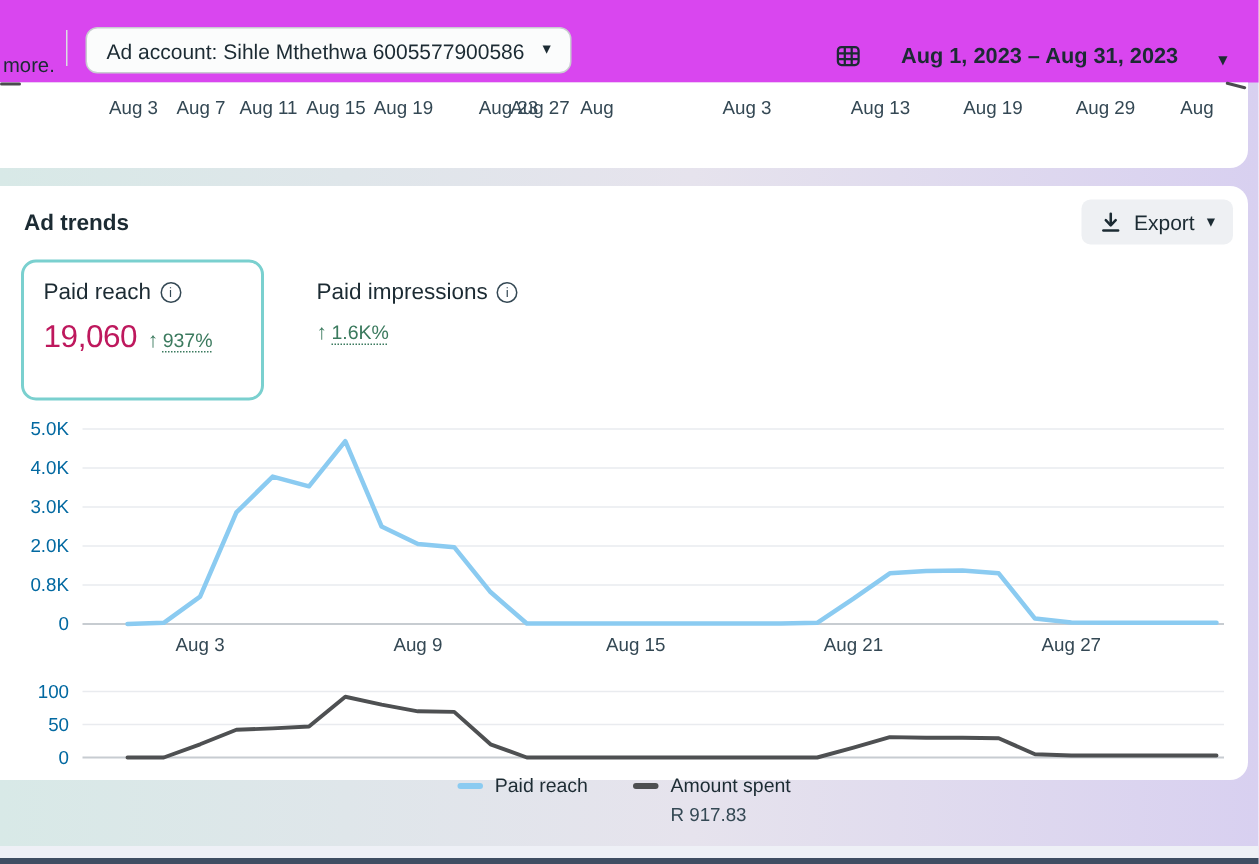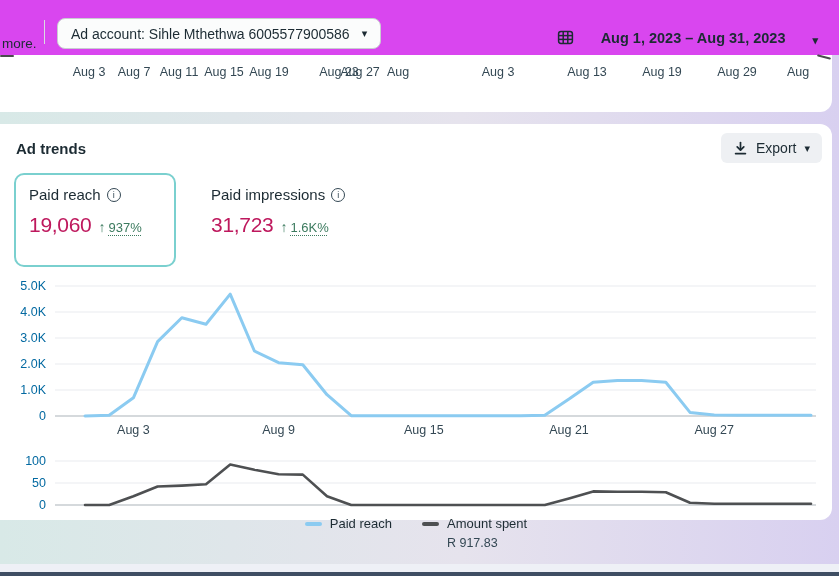--- a/index.html
+++ b/index.html
@@ -143,21 +143,20 @@
         <span class="metric-change up-arrow"><span class="pct">937%</span></span>
       </div>
     </div>
 
     <div class="metric-card plain">
       <div class="metric-label-row">
         <span>Paid impressions</span>
         <span class="info-icon">i</span>
       </div>
       <div class="metric-value-row">
-        <span class="metric-value">31,723</span>
         <span class="metric-change up-arrow"><span class="pct">1.6K%</span></span>
       </div>
     </div>
   </div>
 
   <svg class="charts-svg" id="charts-svg" width="832" height="440">
       <line x1="55" y1="292" x2="816" y2="292" stroke="#c7ccd1" stroke-width="1.4"></line>
       <line x1="55" y1="266" x2="816" y2="266" stroke="#e9ebef" stroke-width="1"></line>
       <line x1="55" y1="240" x2="816" y2="240" stroke="#e9ebef" stroke-width="1"></line>
       <line x1="55" y1="214" x2="816" y2="214" stroke="#e9ebef" stroke-width="1"></line>
@@ -177,21 +176,21 @@
     </div>
     <div class="legend-item">
       <span class="legend-dash dark"></span>
       <div>
         <div class="legend-label">Amount spent</div>
         <div class="legend-sub">R 917.83</div>
       </div>
     </div>
   </div>
 <div class="ytick" style="top: 284px;">0</div>
-    <div class="ytick" style="top: 258px;">1.0K</div>
+    <div class="ytick" style="top: 258px;">0.8K</div>
     <div class="ytick" style="top: 232px;">2.0K</div>
     <div class="ytick" style="top: 206px;">3.0K</div>
     <div class="ytick" style="top: 180px;">4.0K</div>
     <div class="ytick" style="top: 154px;">5.0K</div>
     <div class="ytick" style="top: 373px;">0</div>
     <div class="ytick" style="top: 351px;">50</div>
     <div class="ytick" style="top: 329px;">100</div>
     <div class="xtick" style="left: 133.4px; top: 299px;">Aug 3</div>
     <div class="xtick" style="left: 278.6px; top: 299px;">Aug 9</div>
     <div class="xtick" style="left: 423.8px; top: 299px;">Aug 15</div>

